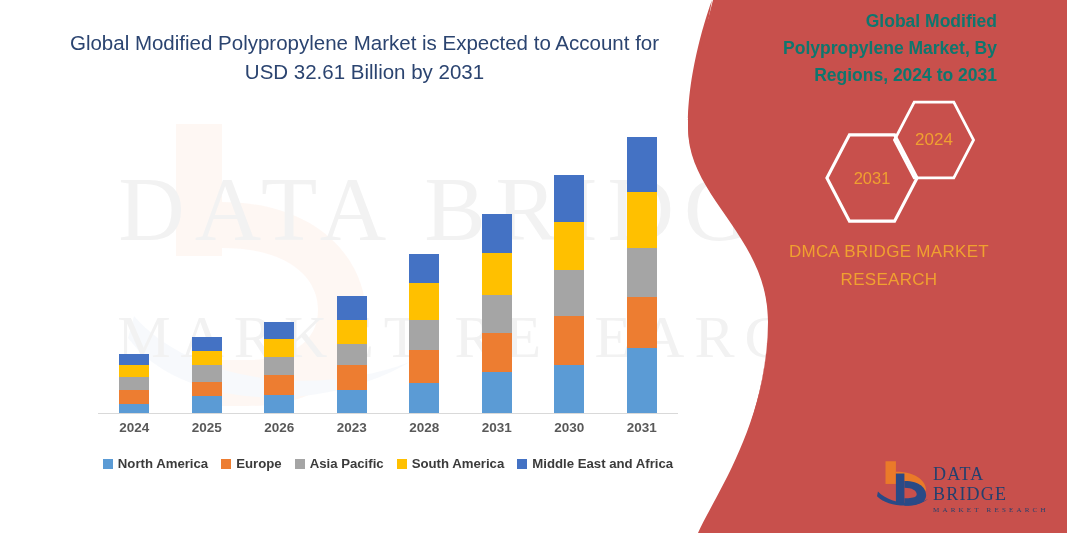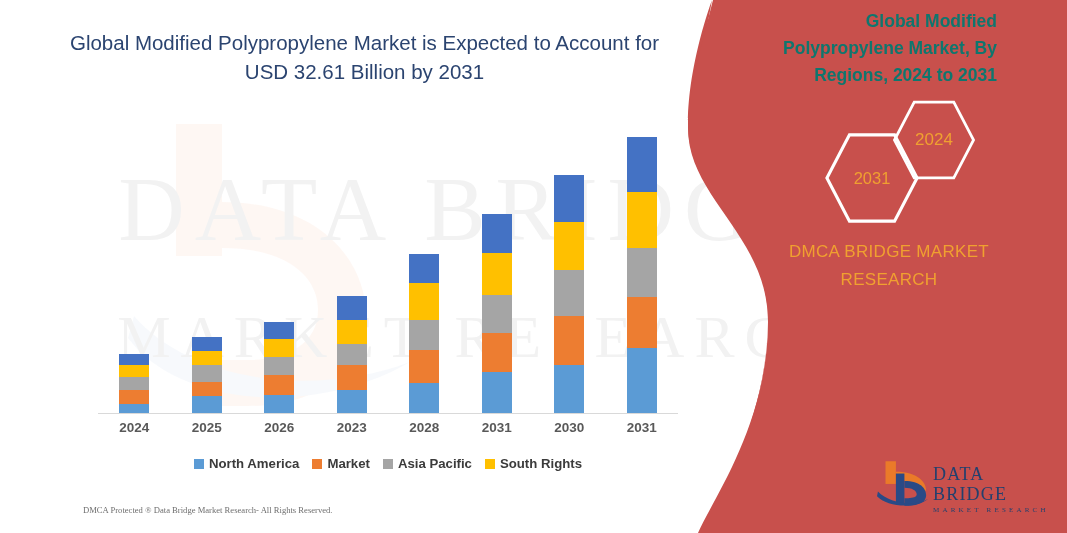--- a/index.html
+++ b/index.html
@@ -199,34 +199,37 @@
         <div class="xlabel" style="left: 435.25px;">2030</div>
         <div class="xlabel" style="left: 507.75px;">2031</div>
       </div>
     <div class="legend" id="legend">
         <div class="legend-item">
           <span class="legend-swatch" style="background: rgb(91, 155, 213);"></span>
           <span class="legend-label">North America</span>
         </div>
         <div class="legend-item">
           <span class="legend-swatch" style="background: rgb(237, 125, 49);"></span>
-          <span class="legend-label">Market</span>
+          <span class="legend-label">Europe</span>
         </div>
         <div class="legend-item">
           <span class="legend-swatch" style="background: rgb(165, 165, 165);"></span>
           <span class="legend-label">Asia Pacific</span>
         </div>
         <div class="legend-item">
           <span class="legend-swatch" style="background: rgb(255, 192, 0);"></span>
-          <span class="legend-label">South Rights</span>
+          <span class="legend-label">South America</span>
+        </div>
+        <div class="legend-item">
+          <span class="legend-swatch" style="background: rgb(68, 114, 196);"></span>
+          <span class="legend-label">Middle East and Africa</span>
         </div>
       </div>
 
     <div class="footer">
-      <span class="f-left">DMCA Protected ® Data Bridge Market Research-  All Rights Reserved.</span>
     </div>
   </div>
 
   <div class="right-panel">
     <svg width="1067" height="533" viewBox="0 0 1067 533">
       <path d="M712 0 H1067 V533 H703 C703 533 768 432 768 320 C768 196 690 120 690 120 Z
                M712 0 C712 0 688 64 688 124 C688 200 768 232 768 320 C768 430 700 533 700 533
                L1067 533 V0 Z" fill="#c8504c"></path>
       <path d="M713 0 C700 52 688 92 688 128 C688 198 768 236 768 322 C768 424 712 500 698 533
                H1067 V0 Z" fill="#c8504c"></path>

